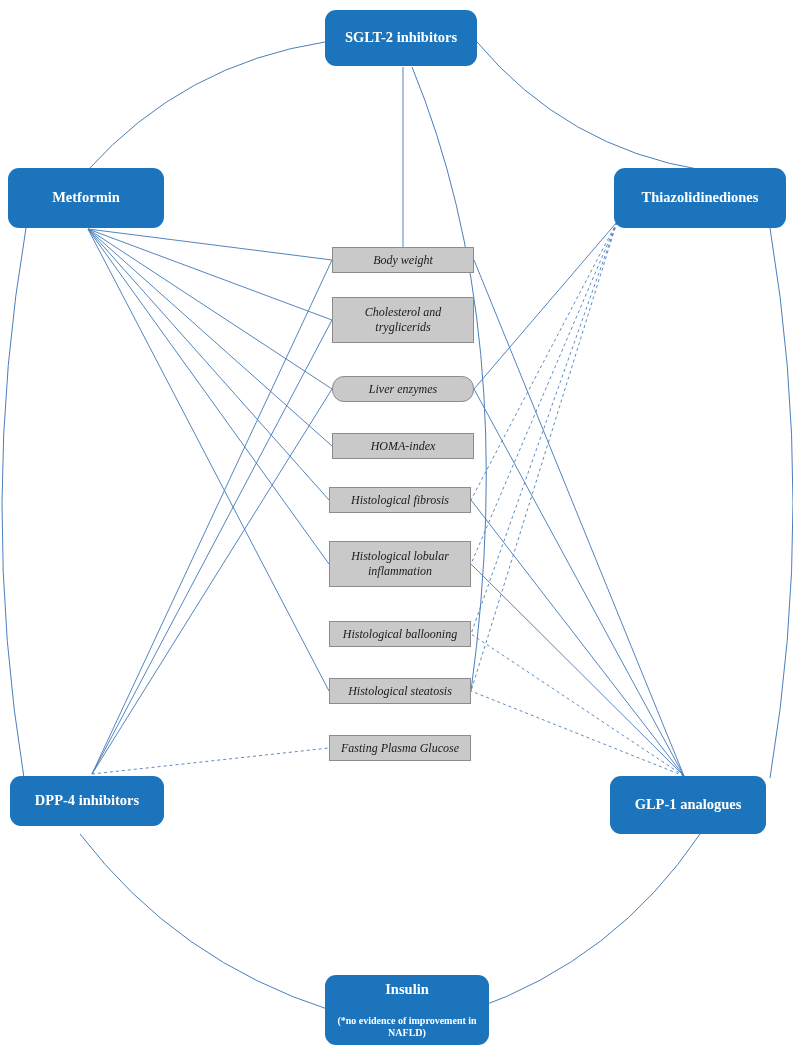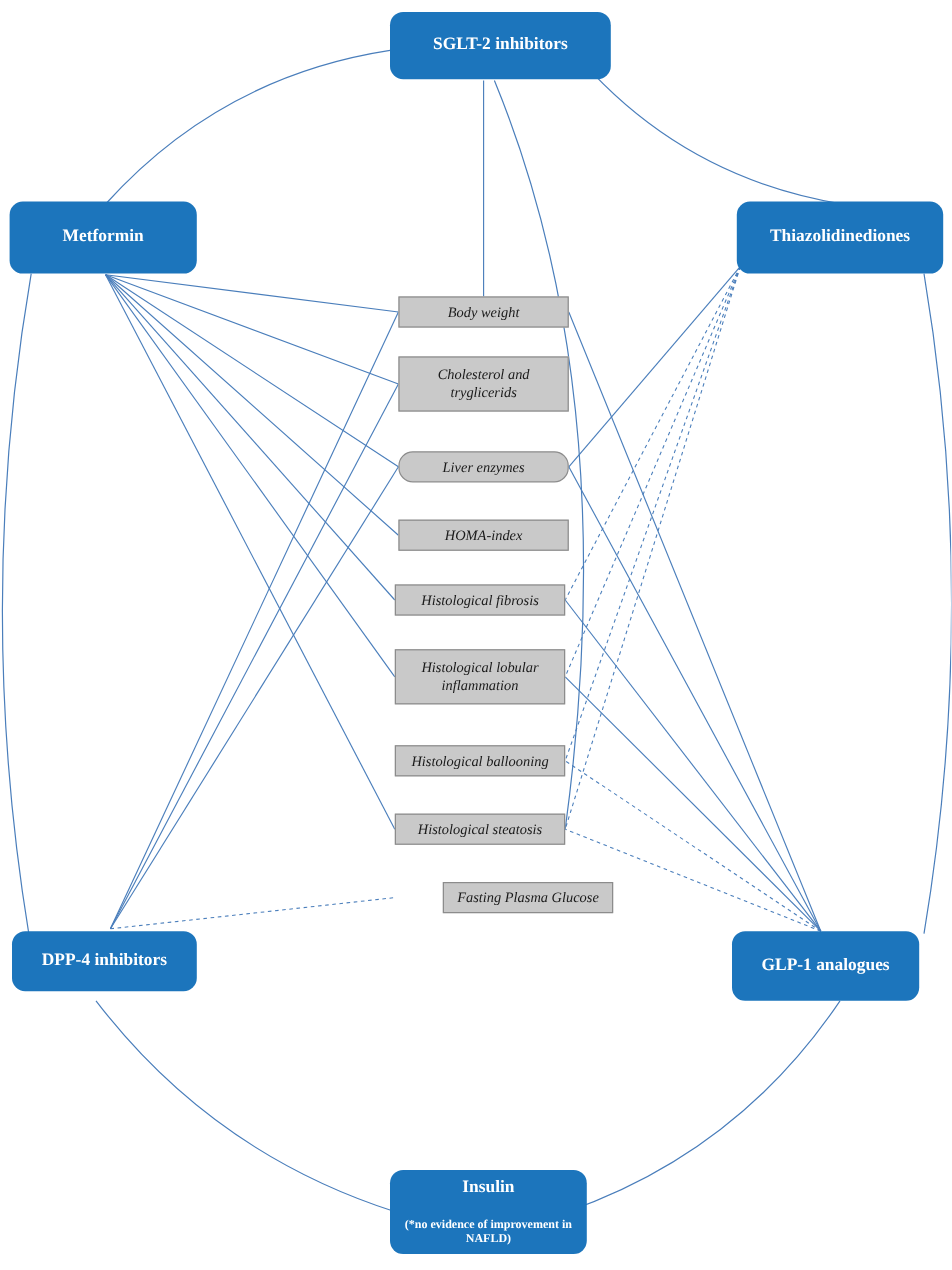--- a/index.html
+++ b/index.html
@@ -96,21 +96,21 @@
       <line x1="92" y1="774" x2="332" y2="389" stroke="#4A7EBB" stroke-width="0.95"></line>
       <line x1="92" y1="774" x2="329" y2="748" stroke="#4A7EBB" stroke-width="0.9" stroke-dasharray="3,3"></line>
       <line x1="684" y1="776" x2="474" y2="260" stroke="#4A7EBB" stroke-width="0.95"></line>
       <line x1="684" y1="776" x2="474" y2="389" stroke="#4A7EBB" stroke-width="0.95"></line>
       <line x1="684" y1="776" x2="471" y2="500" stroke="#4A7EBB" stroke-width="0.95"></line>
       <line x1="684" y1="776" x2="471" y2="564" stroke="#4A7EBB" stroke-width="0.95"></line>
       <line x1="684" y1="776" x2="471" y2="634" stroke="#4A7EBB" stroke-width="0.9" stroke-dasharray="3,3"></line>
       <line x1="684" y1="776" x2="471" y2="691" stroke="#4A7EBB" stroke-width="0.9" stroke-dasharray="3,3"></line>
     </svg>
 
-  <div class="drug-node" id="node-sglt2" style="left: 325px; top: 10px; width: 184px; height: 56px;">
+  <div class="drug-node" id="node-sglt2" style="left: 325px; top: 10px; width: 152px; height: 56px;">
     <span>SGLT-2 inhibitors</span>
   </div>
 
   <div class="drug-node" id="node-metformin" style="left: 8px; top: 168px; width: 156px; height: 60px; justify-content: center;">
     <span>Metformin</span>
   </div>
 
   <div class="drug-node" id="node-tzd" style="left: 614px; top: 168px; width: 172px; height: 60px;">
     <span>Thiazolidinediones</span>
   </div>
@@ -147,17 +147,17 @@
   </div>
   <div class="outcome-node" id="node-hist_lobular" style="left: 329px; top: 541px; width: 142px; height: 46px;">
     <span>Histological lobular inflammation</span>
   </div>
   <div class="outcome-node" id="node-hist_ballooning" style="left: 329px; top: 621px; width: 142px; height: 26px;">
     <span>Histological ballooning</span>
   </div>
   <div class="outcome-node" id="node-hist_steatosis" style="left: 329px; top: 678px; width: 142px; height: 26px;">
     <span>Histological steatosis</span>
   </div>
-  <div class="outcome-node" id="node-fasting_glucose" style="left: 329px; top: 735px; width: 142px; height: 26px; margin-left: 40px;">
+  <div class="outcome-node" id="node-fasting_glucose" style="left: 329px; top: 735px; width: 142px; height: 26px;">
     <span>Fasting Plasma Glucose</span>
   </div>
 
 </div>
 
 </body></html>

